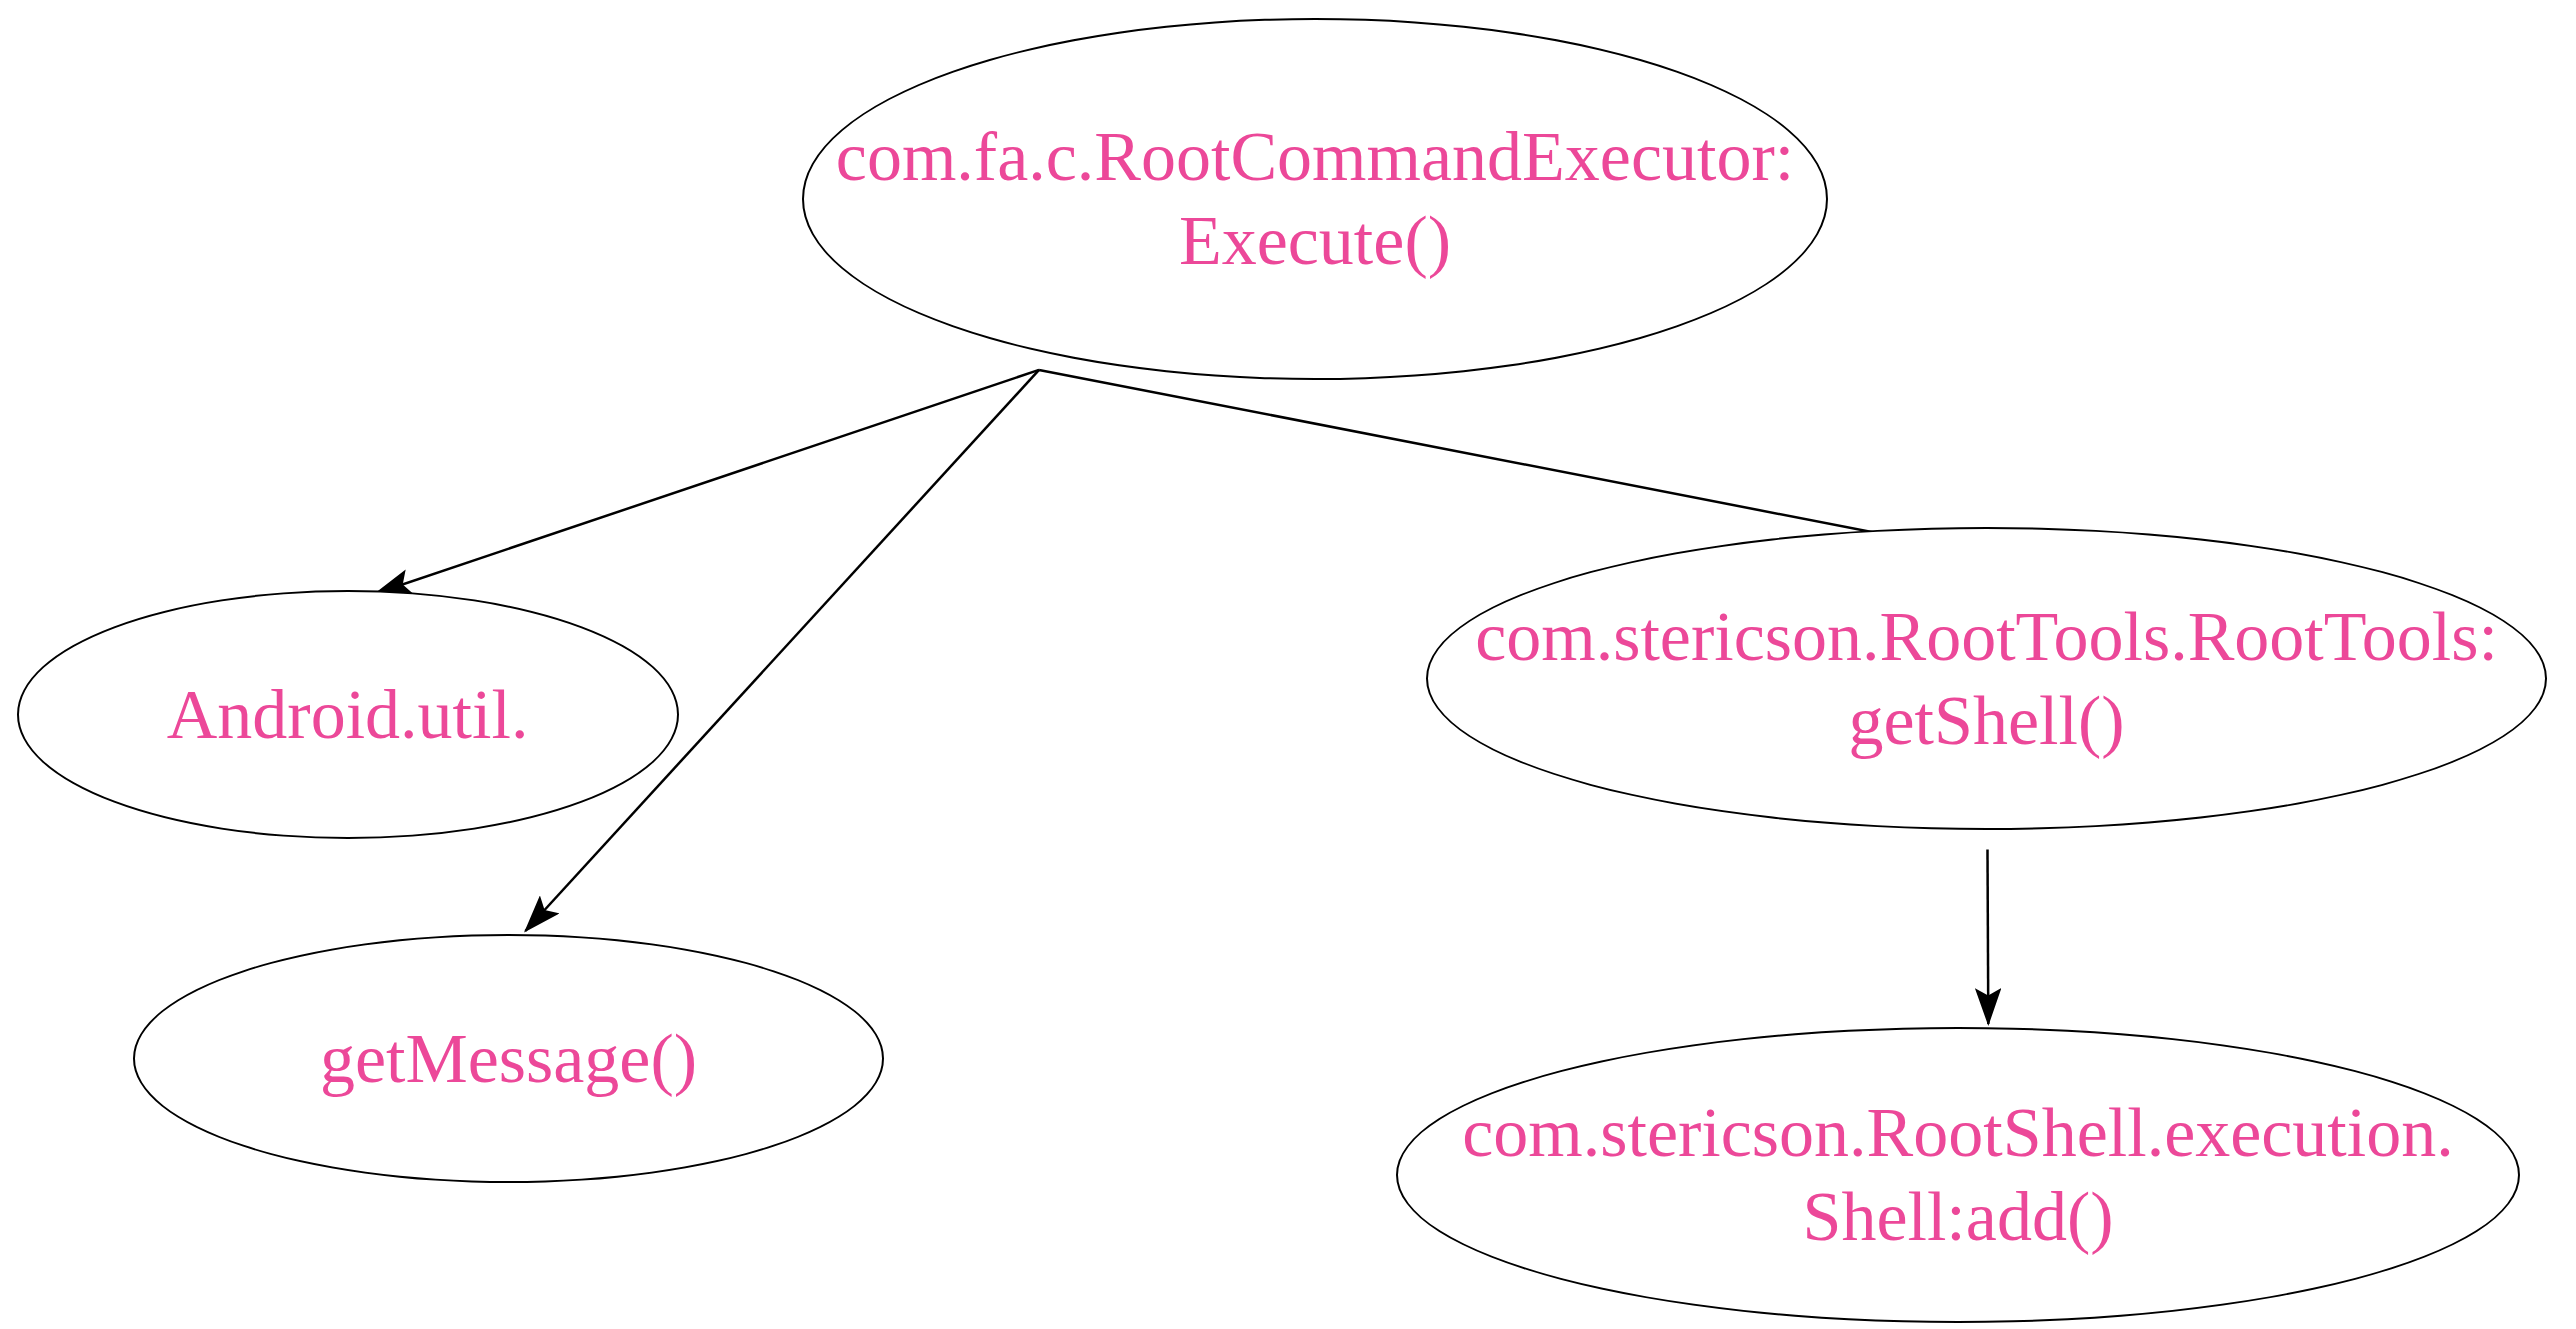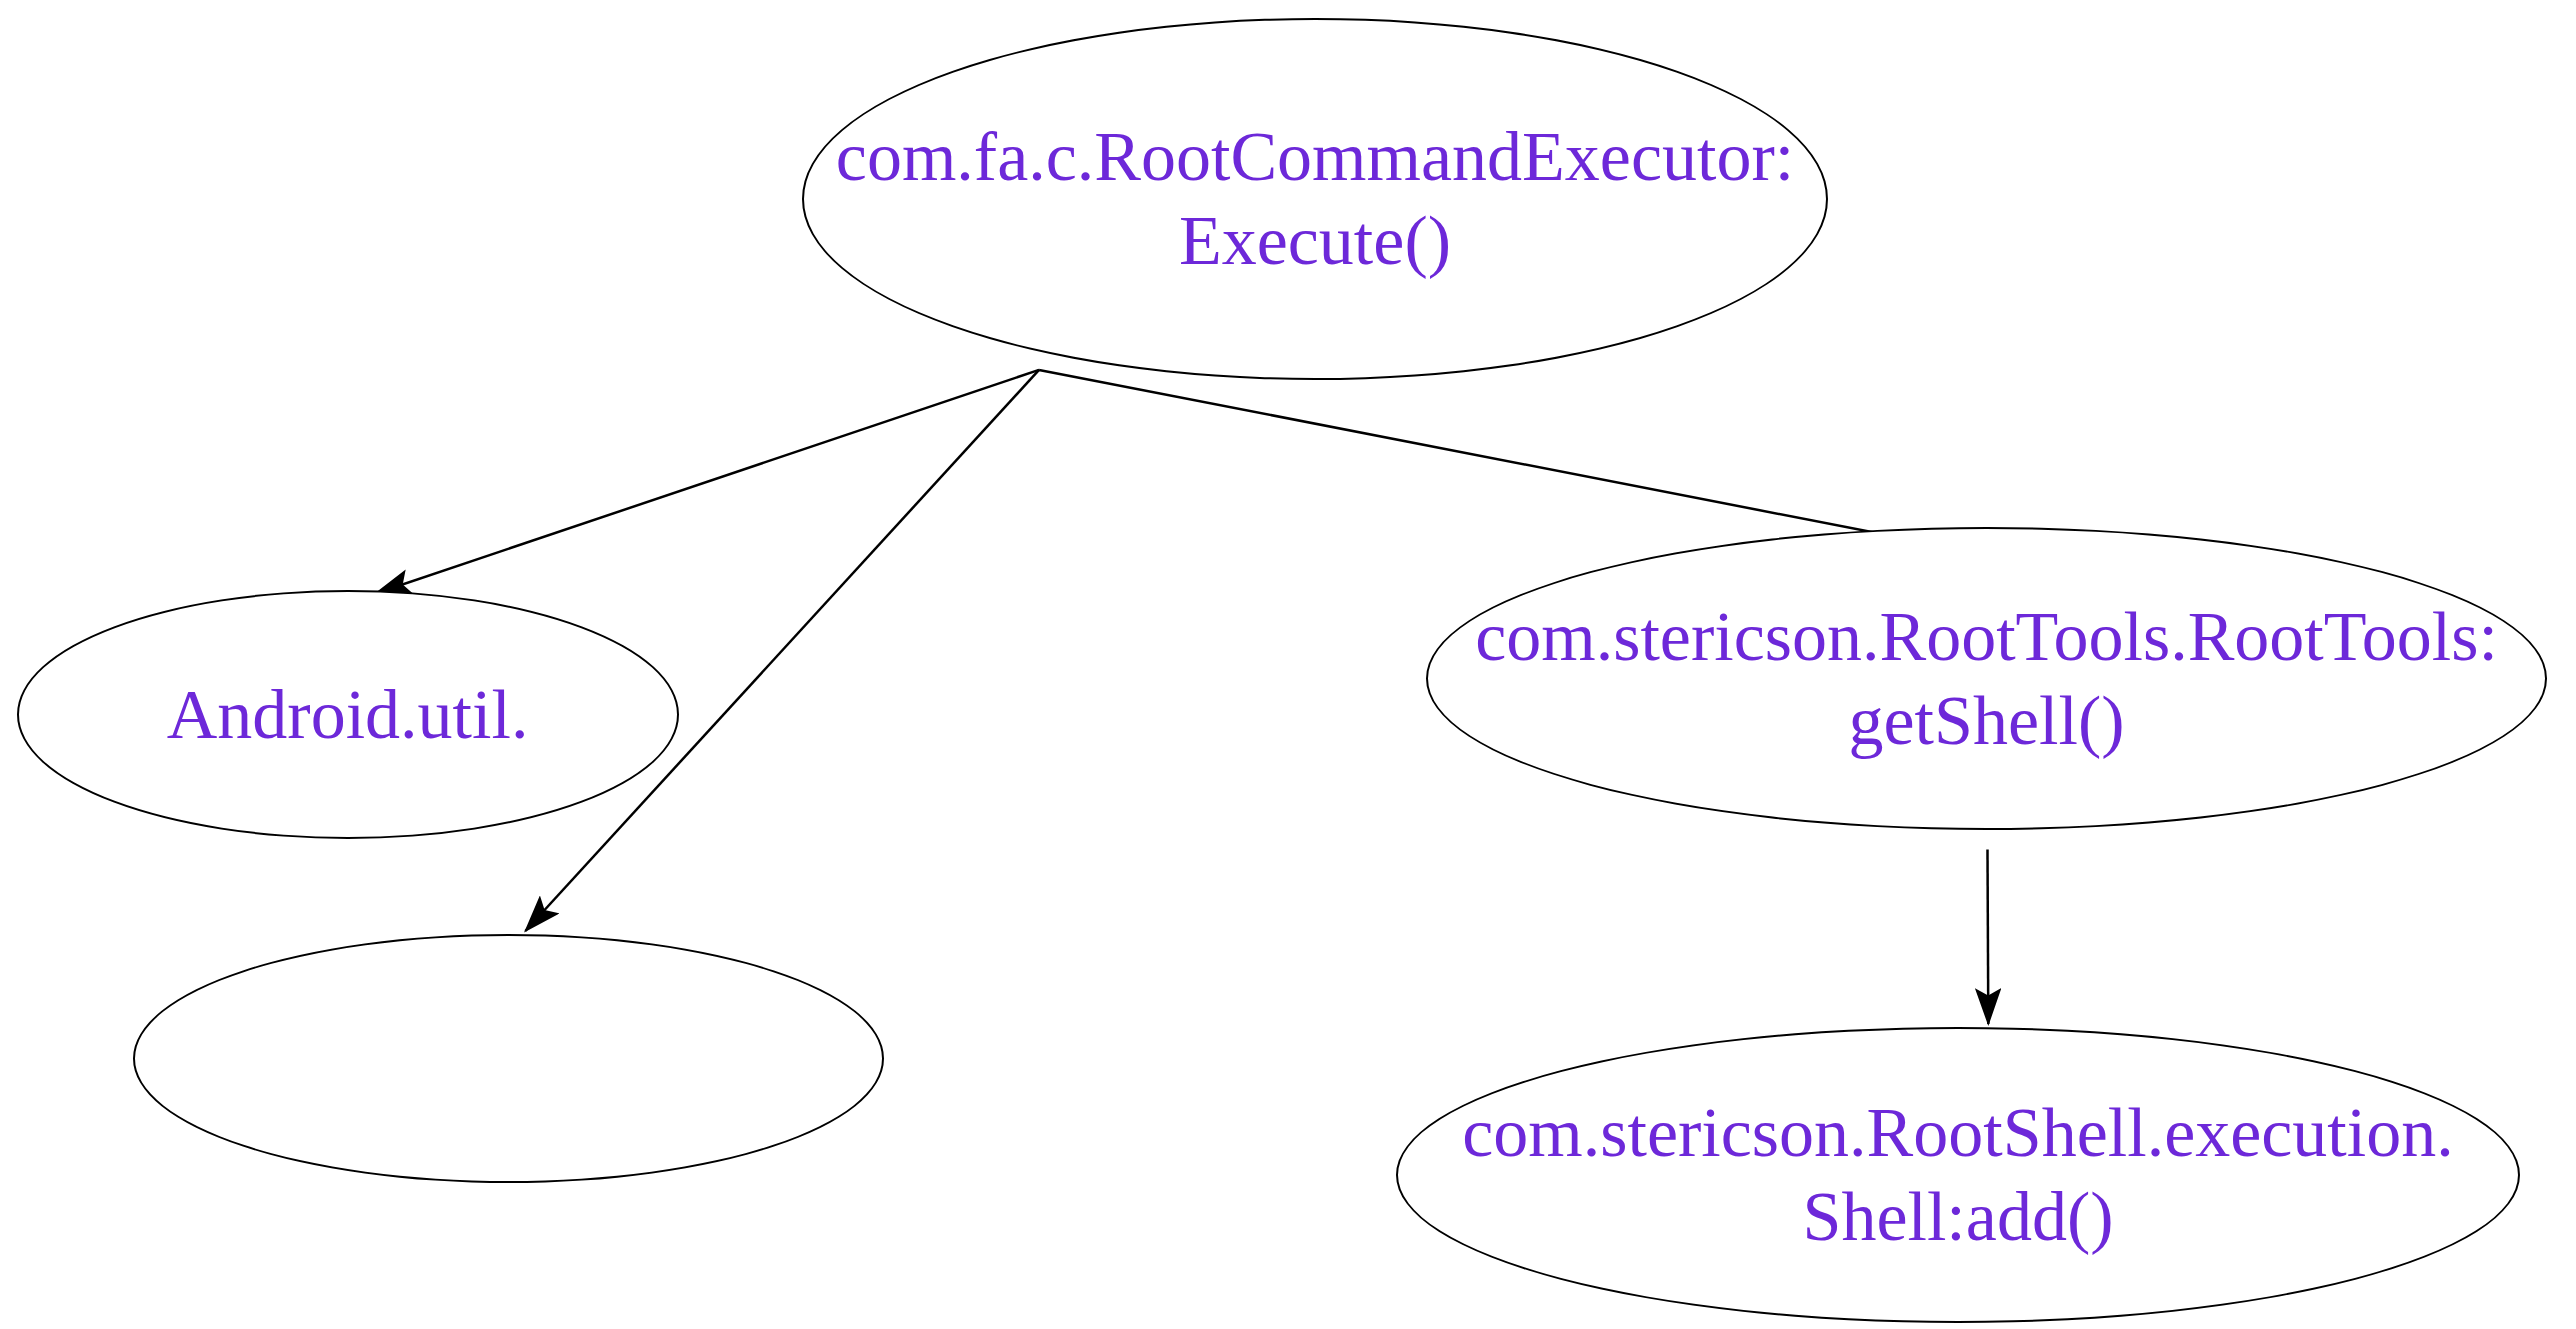--- a/index.html
+++ b/index.html
@@ -27,21 +27,21 @@
     box-sizing: border-box;
     border: 2.9px solid #000000;
     border-radius: 50%;
     background: #ffffff;
     display: flex;
     align-items: center;
     justify-content: center;
     text-align: center;
   }
   .node .label {
-    color: #6d28d9;
+    color: #ec4899;
     font-size: 70px;
     line-height: 1.2;
     white-space: nowrap;
   }
   .node .label span { display: block; }
 
   
   #node-root-command-executor { left: 802px;  top: 18.3px;   width: 1026px; height: 362px; }
   #node-android-util-log      { left: 16.6px;   top: 590px;  width: 662px;  height: 249px; }
   #node-java-lang-throwable   { left: 133px;  top: 934px; width: 751px;  height: 249px; }
@@ -79,20 +79,21 @@
   </div>
 
   <div class="node" id="node-android-util-log">
     <div class="label">
       <span>Android.util.</span>
     </div>
   </div>
 
   <div class="node" id="node-java-lang-throwable">
     <div class="label">
+      <span>getMessage()</span>
     </div>
   </div>
 
   <div class="node" id="node-roottools-getshell">
     <div class="label">
       <span>com.stericson.RootTools.RootTools:</span>
       <span>getShell()</span>
     </div>
   </div>
 

